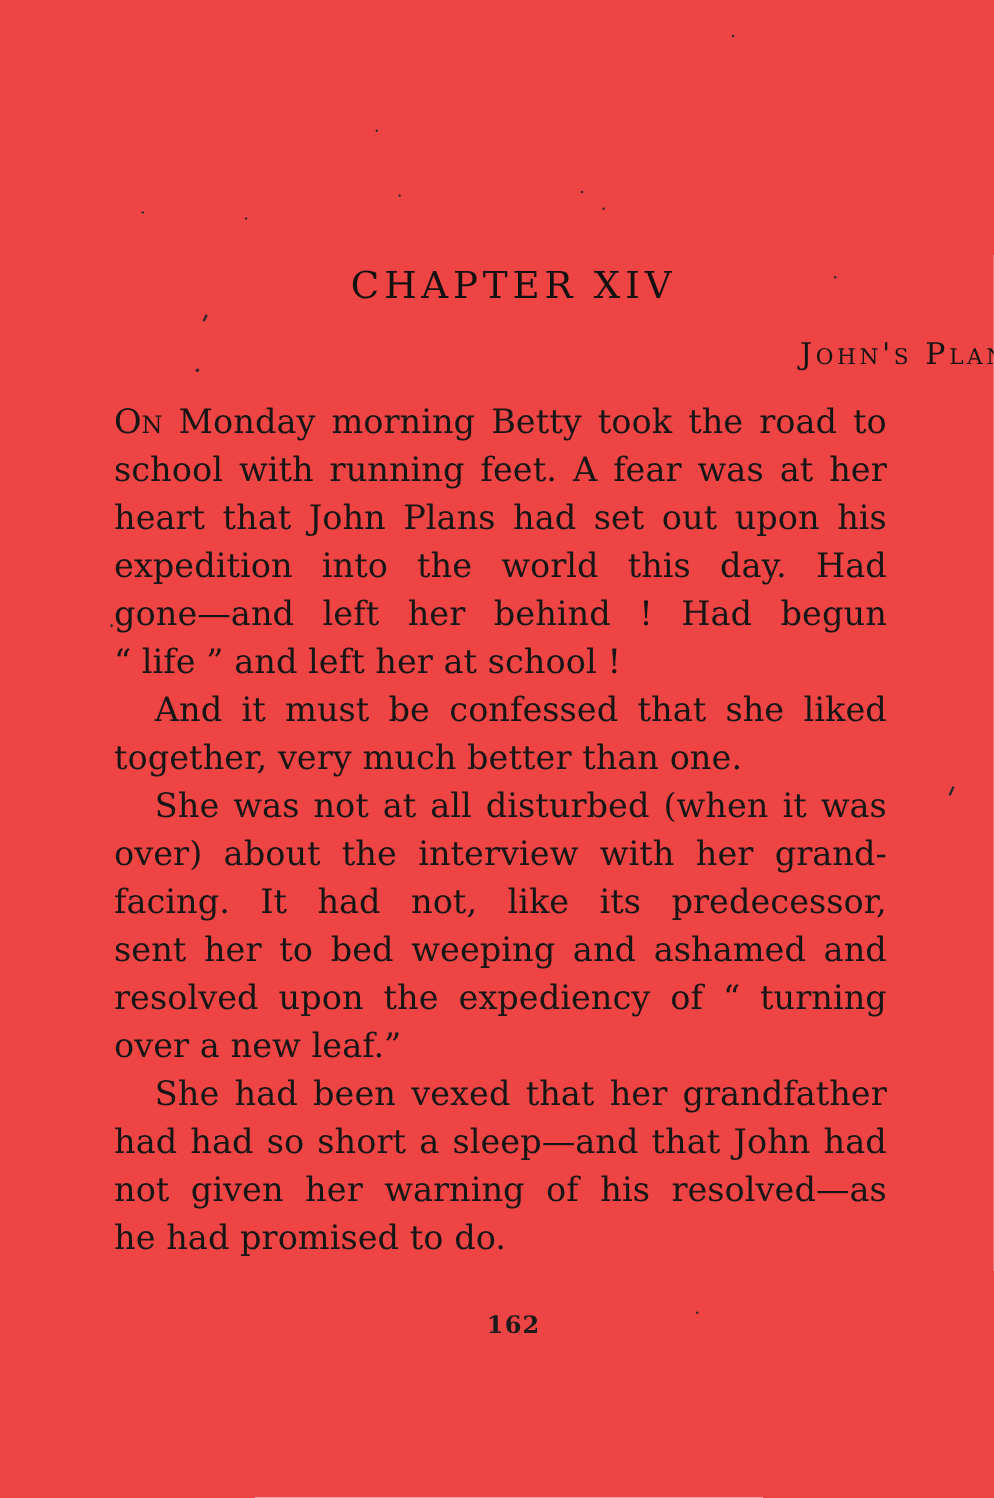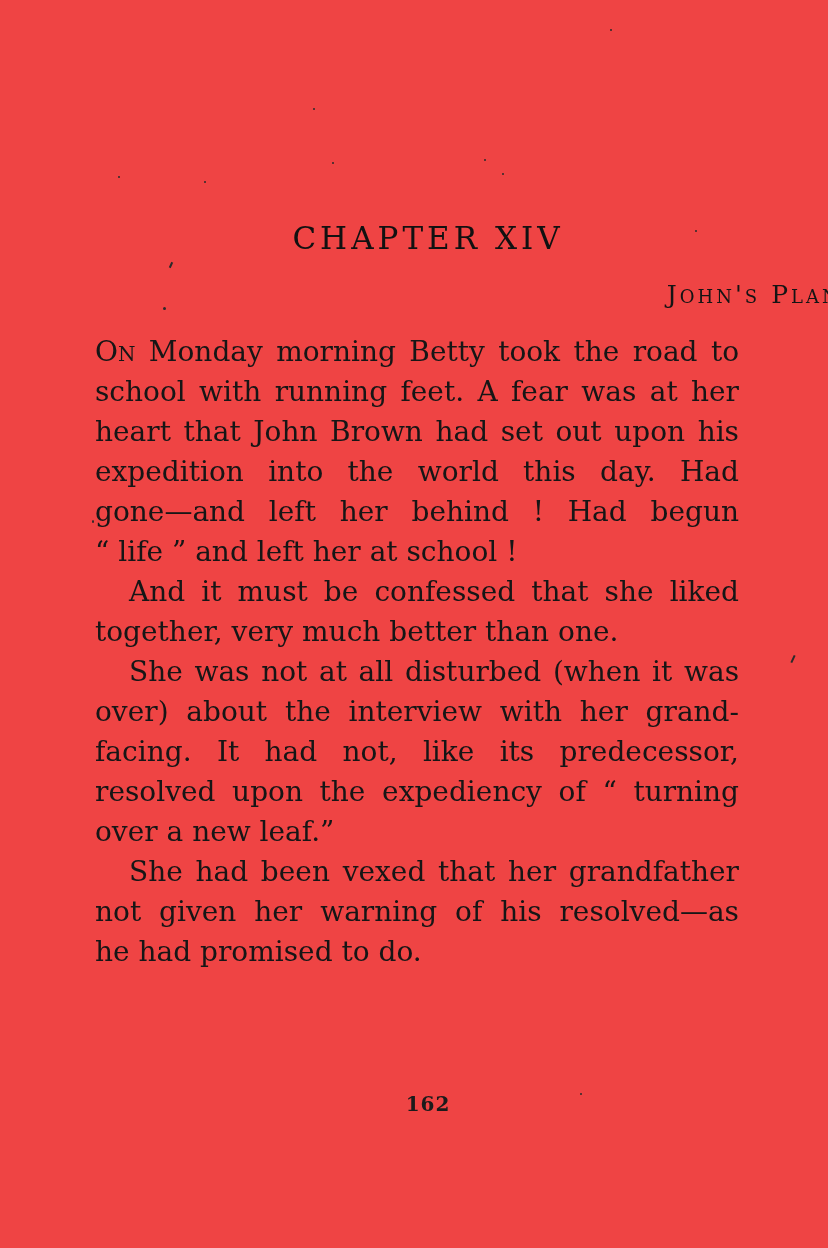--- a/index.html
+++ b/index.html
@@ -91,32 +91,34 @@
 
 <div class="page">
 
   <h1 class="chapter-heading">CHAPTER XIV</h1>
 
   <h2 class="section-title">John's Plans</h2>
 
   <div class="text-column">
       <div class="line"><span class="lead-caps">On</span> Monday morning Betty took the road to</div>
       <div class="line">school with running feet.  A fear was at her</div>
-      <div class="line">heart that John Brown had set out upon his</div>
+      <div class="line">heart that John Plans had set out upon his</div>
       <div class="line">expedition into the world this day.  Had</div>
       <div class="line">gone—and left her behind !  Had begun</div>
       <div class="line line-last">“ life ” and left her at school !</div>
       <div class="line indent">And it must be confessed that she liked</div>
       <div class="line line-last">together, very much better than one.</div>
       <div class="line indent">She was not at all disturbed (when it was</div>
       <div class="line">over) about the interview with her grand-</div>
       <div class="line">facing.  It had not, like its predecessor,</div>
+      <div class="line">sent her to bed weeping and ashamed and</div>
       <div class="line">resolved upon the expediency of “ turning</div>
       <div class="line line-last">over a new leaf.”</div>
       <div class="line indent">She had been vexed that her grandfather</div>
+      <div class="line">had had so short a sleep—and that John had</div>
       <div class="line">not given her warning of his resolved—as</div>
       <div class="line line-last">he had promised to do.</div>
     </div>
 
   <div class="page-number">162</div>
 
   <div class="speck" style="left:610px;top:29px;width:2px;height:2px;"></div>
   <div class="speck" style="left:313px;top:108px;width:2px;height:2px;"></div>
   <div class="speck" style="left:332px;top:162px;width:2px;height:2px;"></div>
   <div class="speck" style="left:484px;top:159px;width:2px;height:2px;"></div>

